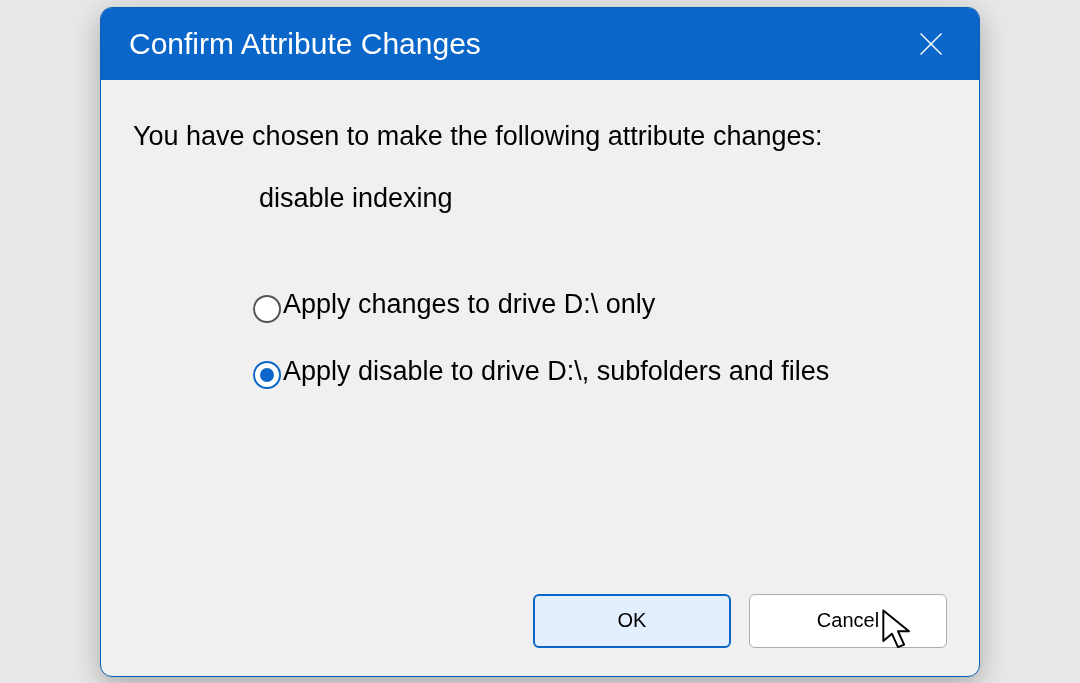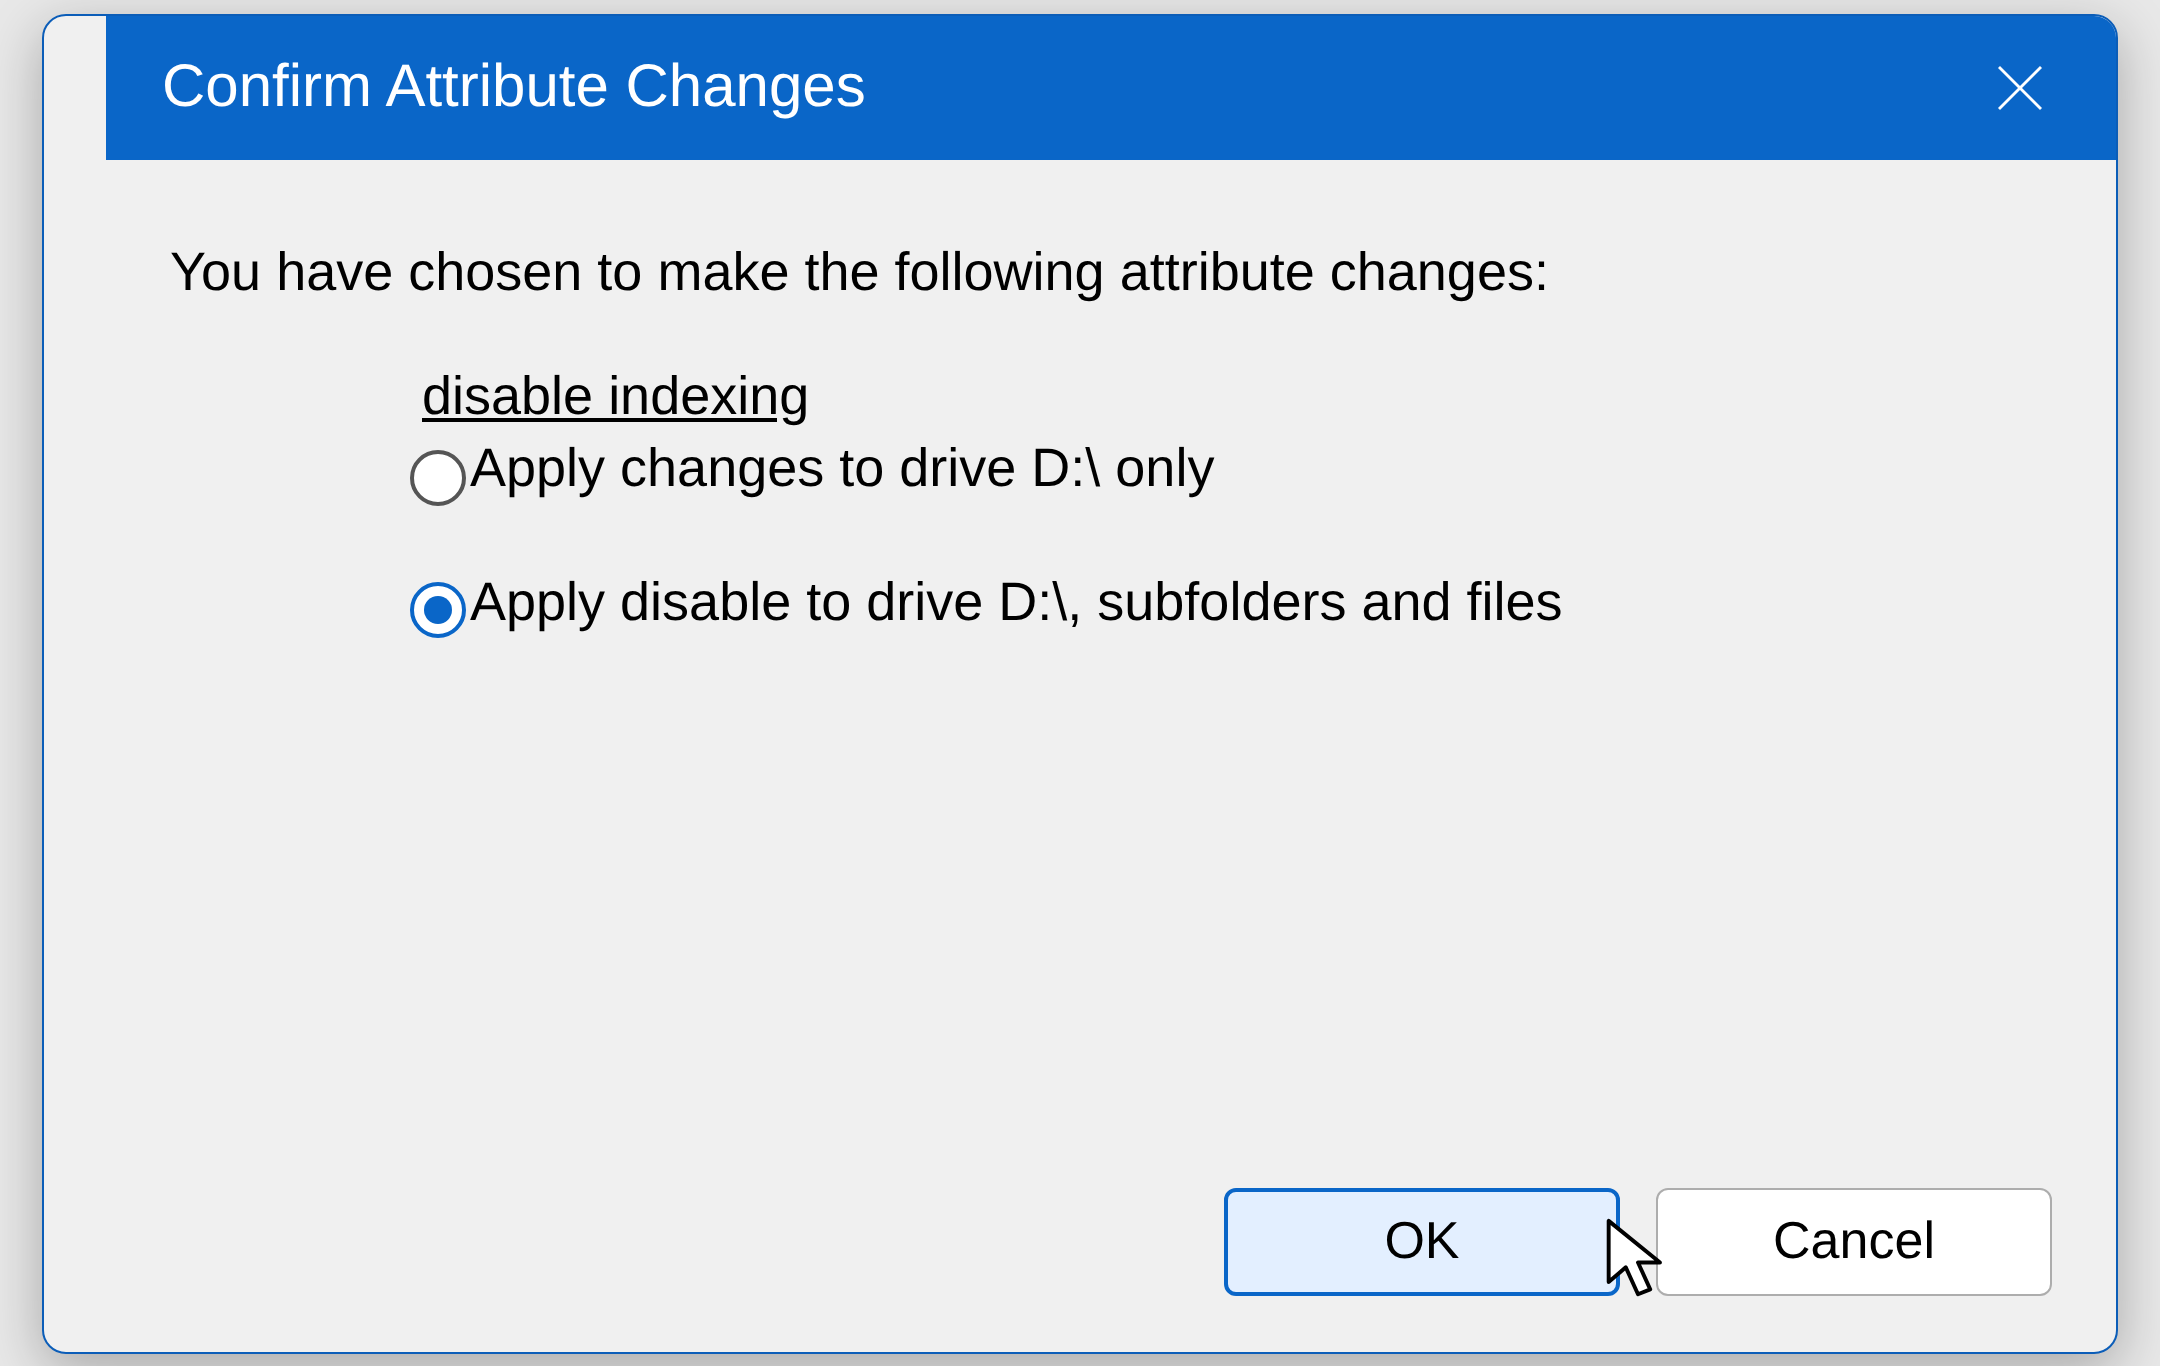--- a/index.html
+++ b/index.html
@@ -10,31 +10,30 @@
     body {
       width: 1080px;
       height: 683px;
       background: #e8e8e8;
       font-family: "Segoe UI", Tahoma, sans-serif;
       display: flex;
       align-items: center;
       justify-content: center;
     }
     .dialog {
-      width: 1038px;
+      width: 880px;
       height: 670px;
       background: #f0f0f0;
       border: 1px solid #0b5db8;
       border-radius: 12px;
       overflow: hidden;
       box-shadow: 0 8px 28px rgba(0,0,0,0.28);
       display: flex;
       flex-direction: column;
       position: relative;
-      padding-left: 31px;
     }
     .titlebar {
       height: 72px;
       background: #0a66c8;
       display: flex;
       align-items: center;
       justify-content: space-between;
       padding: 0 24px 0 28px;
     }
     .title-text {
@@ -62,21 +61,21 @@
       flex: 1;
       color: #000000;
       font-size: 27px;
       line-height: 1.35;
     }
     .intro {
       margin-bottom: 26px;
     }
     .change-item {
       padding-left: 126px;
-      text-decoration: underline;
+      margin-bottom: 70px;
     }
     .question {
       margin-bottom: 40px;
     }
     .radio-group {
       padding-left: 120px;
     }
     .radio-option {
       display: flex;
       align-items: flex-end;
@@ -113,21 +112,21 @@
     }
     .button-row {
       display: flex;
       gap: 18px;
       justify-content: flex-end;
       padding: 0 32px 28px 0;
     }
     .btn {
       min-width: 198px;
       height: 54px;
-      font-size: 26px;
+      font-size: 20px;
       color: #000000;
       border-radius: 6px;
       background: #ffffff;
       border: 1px solid #adadad;
       display: flex;
       align-items: center;
       justify-content: center;
       cursor: default;
     }
     .btn-primary {

